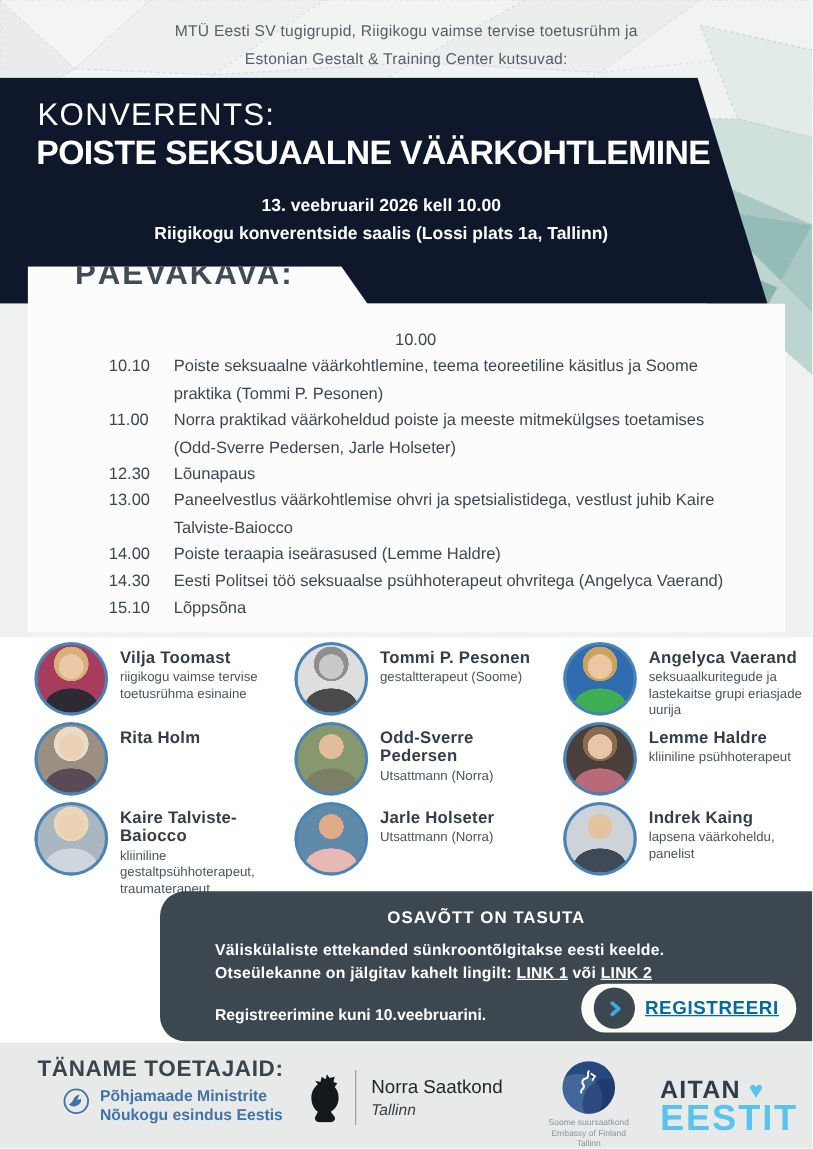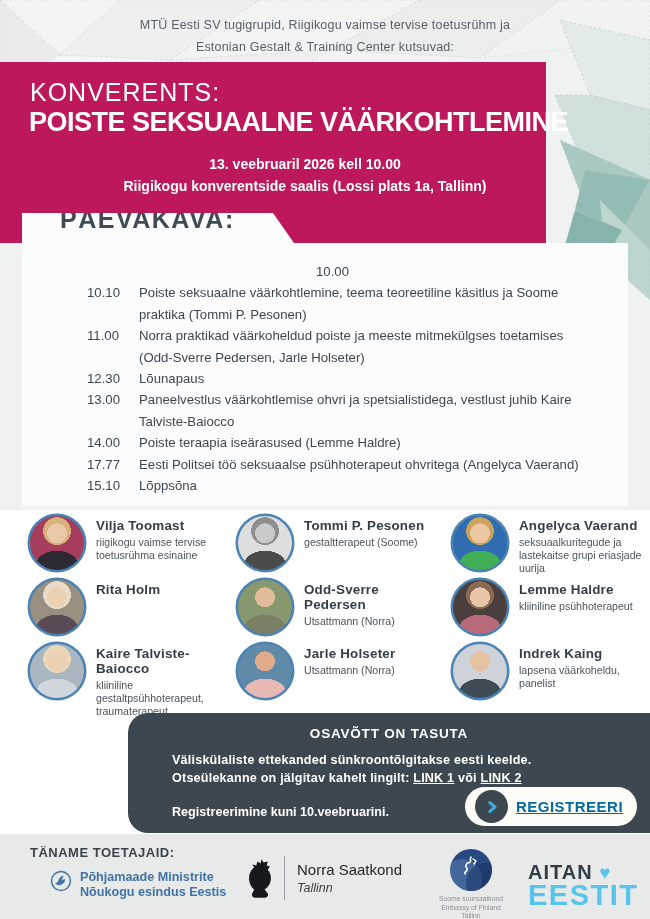--- a/index.html
+++ b/index.html
@@ -8,21 +8,21 @@
 
   
   .top-zone{position:absolute;left:0;top:0;width:650px;height:510px;background:#f0f2f2;}
   .deco{position:absolute;left:0;top:0;}
 
   
   .invite{position:absolute;left:0;top:14px;width:650px;text-align:center;
           color:#565f67;font-size:12.5px;line-height:22px;letter-spacing:.2px;}
 
   
-  .banner{position:absolute;left:0;top:62px;width:546px;height:181px;background:#be185d;
+  .banner{position:absolute;left:0;top:62px;width:650px;height:181px;background:#0f172a;
           clip-path:polygon(0 0,558px 0,614px 181px,0 181px);color:#fff;}
   .banner .kicker{position:absolute;left:30px;top:16px;font-size:25px;font-weight:400;letter-spacing:1px;}
   .banner .title{position:absolute;left:29px;top:45px;font-size:27px;font-weight:800;letter-spacing:-.5px;white-space:nowrap;}
   .banner .when,.banner .where{position:absolute;left:25px;width:560px;text-align:center;font-weight:700;font-size:14px;}
   .banner .when{top:94px;}
   .banner .where{top:116px;}
 
   
   .agenda-card{position:absolute;left:22px;top:213px;width:606px;height:293px;background:#fcfcfd;
                clip-path:polygon(0 0,251px 0,272px 30px,606px 30px,606px 293px,0 293px);}
@@ -69,21 +69,21 @@
   .reg-btn{position:absolute;left:337px;top:74px;width:172px;height:39px;background:#fdfdf7;
            border:none;border-radius:20px;display:flex;align-items:center;cursor:pointer;
            font-family:"Liberation Sans",sans-serif;}
   .reg-circle{width:33px;height:33px;border-radius:50%;background:#3d474f;flex:none;
               margin-left:4px;display:flex;align-items:center;justify-content:center;}
   .reg-label{flex:1;text-align:center;font-size:15px;font-weight:800;color:#0369a1;
              letter-spacing:.5px;text-decoration:underline;}
 
   
   .sponsors{position:absolute;left:0;top:834px;width:650px;height:85px;background:#e8eaea;}
-  .sp-heading{position:absolute;left:30px;top:11px;font-size:13px;font-weight:800;
+  .sp-heading{position:absolute;left:30px;top:11px;font-size:18px;font-weight:800;
               letter-spacing:.5px;color:#3a444d;}
   .nordic{position:absolute;left:50px;top:36px;display:flex;align-items:flex-start;}
   .nordic-text{margin-left:8px;font-size:12.6px;font-weight:700;line-height:15px;color:#4273a6;}
   .norway{position:absolute;left:247px;top:22px;display:flex;align-items:center;}
   .norway-divider{width:1px;height:44px;background:#9aa0a4;margin:0 12px 0 10px;}
   .norway-name{font-size:15px;color:#22272b;}
   .norway-city{font-size:12.5px;font-style:italic;color:#3a4046;margin-top:3px;}
   .finland{position:absolute;left:430px;top:15px;width:82px;text-align:center;}
   .fin-circle{width:42px;height:42px;border-radius:50%;margin:0 auto;background:#27497f;
               position:relative;overflow:hidden;}
@@ -155,21 +155,21 @@
         </div>
         <div class="agenda-row">
           <div class="agenda-time">13.00</div>
           <div class="agenda-text">Paneelvestlus väärkohtlemise ohvri ja spetsialistidega, vestlust juhib Kaire Talviste-Baiocco</div>
         </div>
         <div class="agenda-row">
           <div class="agenda-time">14.00</div>
           <div class="agenda-text">Poiste teraapia iseärasused (Lemme Haldre)</div>
         </div>
         <div class="agenda-row">
-          <div class="agenda-time">17.77</div>
+          <div class="agenda-time">14.30</div>
           <div class="agenda-text">Eesti Politsei töö seksuaalse psühhoterapeut ohvritega (Angelyca Vaerand)</div>
         </div>
         <div class="agenda-row">
           <div class="agenda-time">15.10</div>
           <div class="agenda-text">Lõppsõna</div>
         </div>
       </div>
     </div>
   </div>
 

